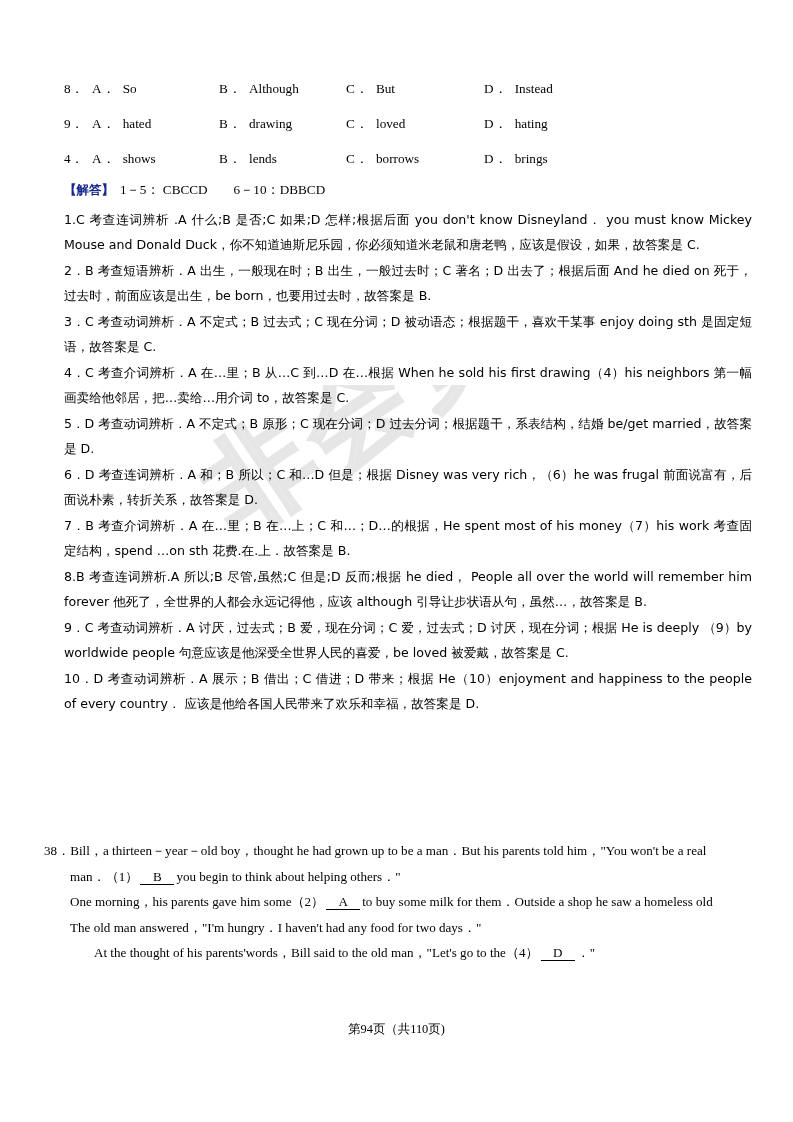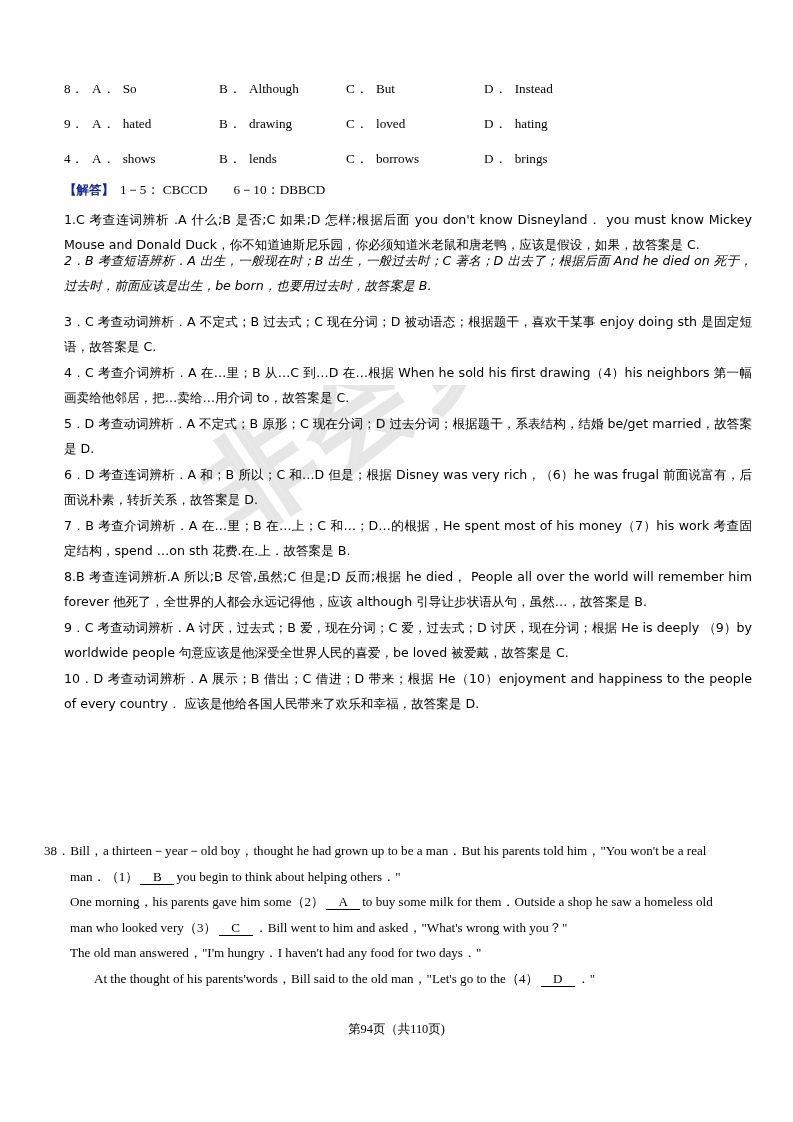--- a/index.html
+++ b/index.html
@@ -185,35 +185,34 @@
       <span class="mc-opt col-b"><span class="lt">B．</span><span class="tx">lends</span></span>
       <span class="mc-opt col-c"><span class="lt">C．</span><span class="tx">borrows</span></span>
       <span class="mc-opt col-d"><span class="lt">D．</span><span class="tx">brings</span></span>
     </div>
 
     <div class="answer-line">
       <span class="tag-jieda">【解答】</span><span class="ans-group">1－5：  CBCCD</span><span class="ans-gap"></span><span>6－10：DBBCD</span>
     </div>
 
     <div class="para cn" style="top:207px;">1.C 考查连词辨析 .A 什么;B 是否;C 如果;D 怎样;根据后面 you don't know Disneyland． you must know Mickey Mouse and Donald Duck，你不知道迪斯尼乐园，你必须知道米老鼠和唐老鸭，应该是假设，如果，故答案是 C.</div>
-    <div class="para cn" style="top:248px;font-style:italic;">2．B 考查短语辨析．A 出生，一般现在时；B 出生，一般过去时；C 著名；D 出去了；根据后面 And he died on 死于，过去时，前面应该是出生，be born，也要用过去时，故答案是 B.</div>
+    <div class="para cn" style="top:258px;">2．B 考查短语辨析．A 出生，一般现在时；B 出生，一般过去时；C 著名；D 出去了；根据后面 And he died on 死于，过去时，前面应该是出生，be born，也要用过去时，故答案是 B.</div>
     <div class="para cn" style="top:309px;">3．C 考查动词辨析．A 不定式；B 过去式；C 现在分词；D 被动语态；根据题干，喜欢干某事 enjoy doing sth 是固定短语，故答案是 C.</div>
     <div class="para cn" style="top:360px;">4．C 考查介词辨析．A 在…里；B 从…C 到…D 在…根据 When he sold his first drawing（4）his neighbors 第一幅画卖给他邻居，把…卖给…用介词 to，故答案是 C.</div>
     <div class="para cn" style="top:411px;">5．D 考查动词辨析．A 不定式；B 原形；C 现在分词；D 过去分词；根据题干，系表结构，结婚 be/get married，故答案是 D.</div>
     <div class="para cn" style="top:462px;">6．D 考查连词辨析．A 和；B 所以；C 和…D 但是；根据 Disney was very rich，（6）he was frugal 前面说富有，后面说朴素，转折关系，故答案是 D.</div>
     <div class="para cn" style="top:513px;">7．B 考查介词辨析．A 在…里；B 在…上；C 和…；D…的根据，He spent most of his money（7）his work 考查固定结构，spend …on sth 花费.在.上．故答案是 B.</div>
     <div class="para cn" style="top:564px;">8.B 考查连词辨析.A 所以;B 尽管,虽然;C 但是;D 反而;根据 he died， People all over the world will remember him forever 他死了，全世界的人都会永远记得他，应该 although 引导让步状语从句，虽然…，故答案是 B.</div>
     <div class="para cn" style="top:615px;">9．C 考查动词辨析．A 讨厌，过去式；B 爱，现在分词；C 爱，过去式；D 讨厌，现在分词；根据 He is deeply （9）by worldwide people 句意应该是他深受全世界人民的喜爱，be loved 被爱戴，故答案是 C.</div>
     <div class="para cn" style="top:666px;">10．D 考查动词辨析．A 展示；B 借出；C 借进；D 带来；根据 He（10）enjoyment and happiness to the people of every country． 应该是他给各国人民带来了欢乐和幸福，故答案是 D.</div>
 
     <div class="q38" style="top:838px;">
       <span class="hang"><span>38．</span><span>Bill，a thirteen－year－old boy，thought he had grown up to be a man．But his parents told him，"You won't be a real</span></span>
       <span class="hang ind"><span>man．（1）</span><span class="blank">B</span><span>you begin to think about helping others．"</span></span>
       <span class="hang ind"><span>One morning，his parents gave him some（2）</span><span class="blank">A</span><span>to buy some milk for them．Outside a shop he saw a homeless old</span></span>
-      <span class="hang ind"><span>man who looked very（3）</span><span class="blank">C</span><span>．Bill went to him and asked，"What's wrong with you？"</span></span>
       <span class="hang ind">The old man answered，"I'm hungry．I haven't had any food for two days．"</span>
       <span class="hang ind2"><span>At the thought of his parents'words，Bill said to the old man，"Let's go to the（4）</span><span class="blank">D</span><span>．"</span></span>
     </div>
 
     <div class="footer">
       <span class="fnum">第94页（共110页)</span>
     </div>
 
   </div>
 </div>

